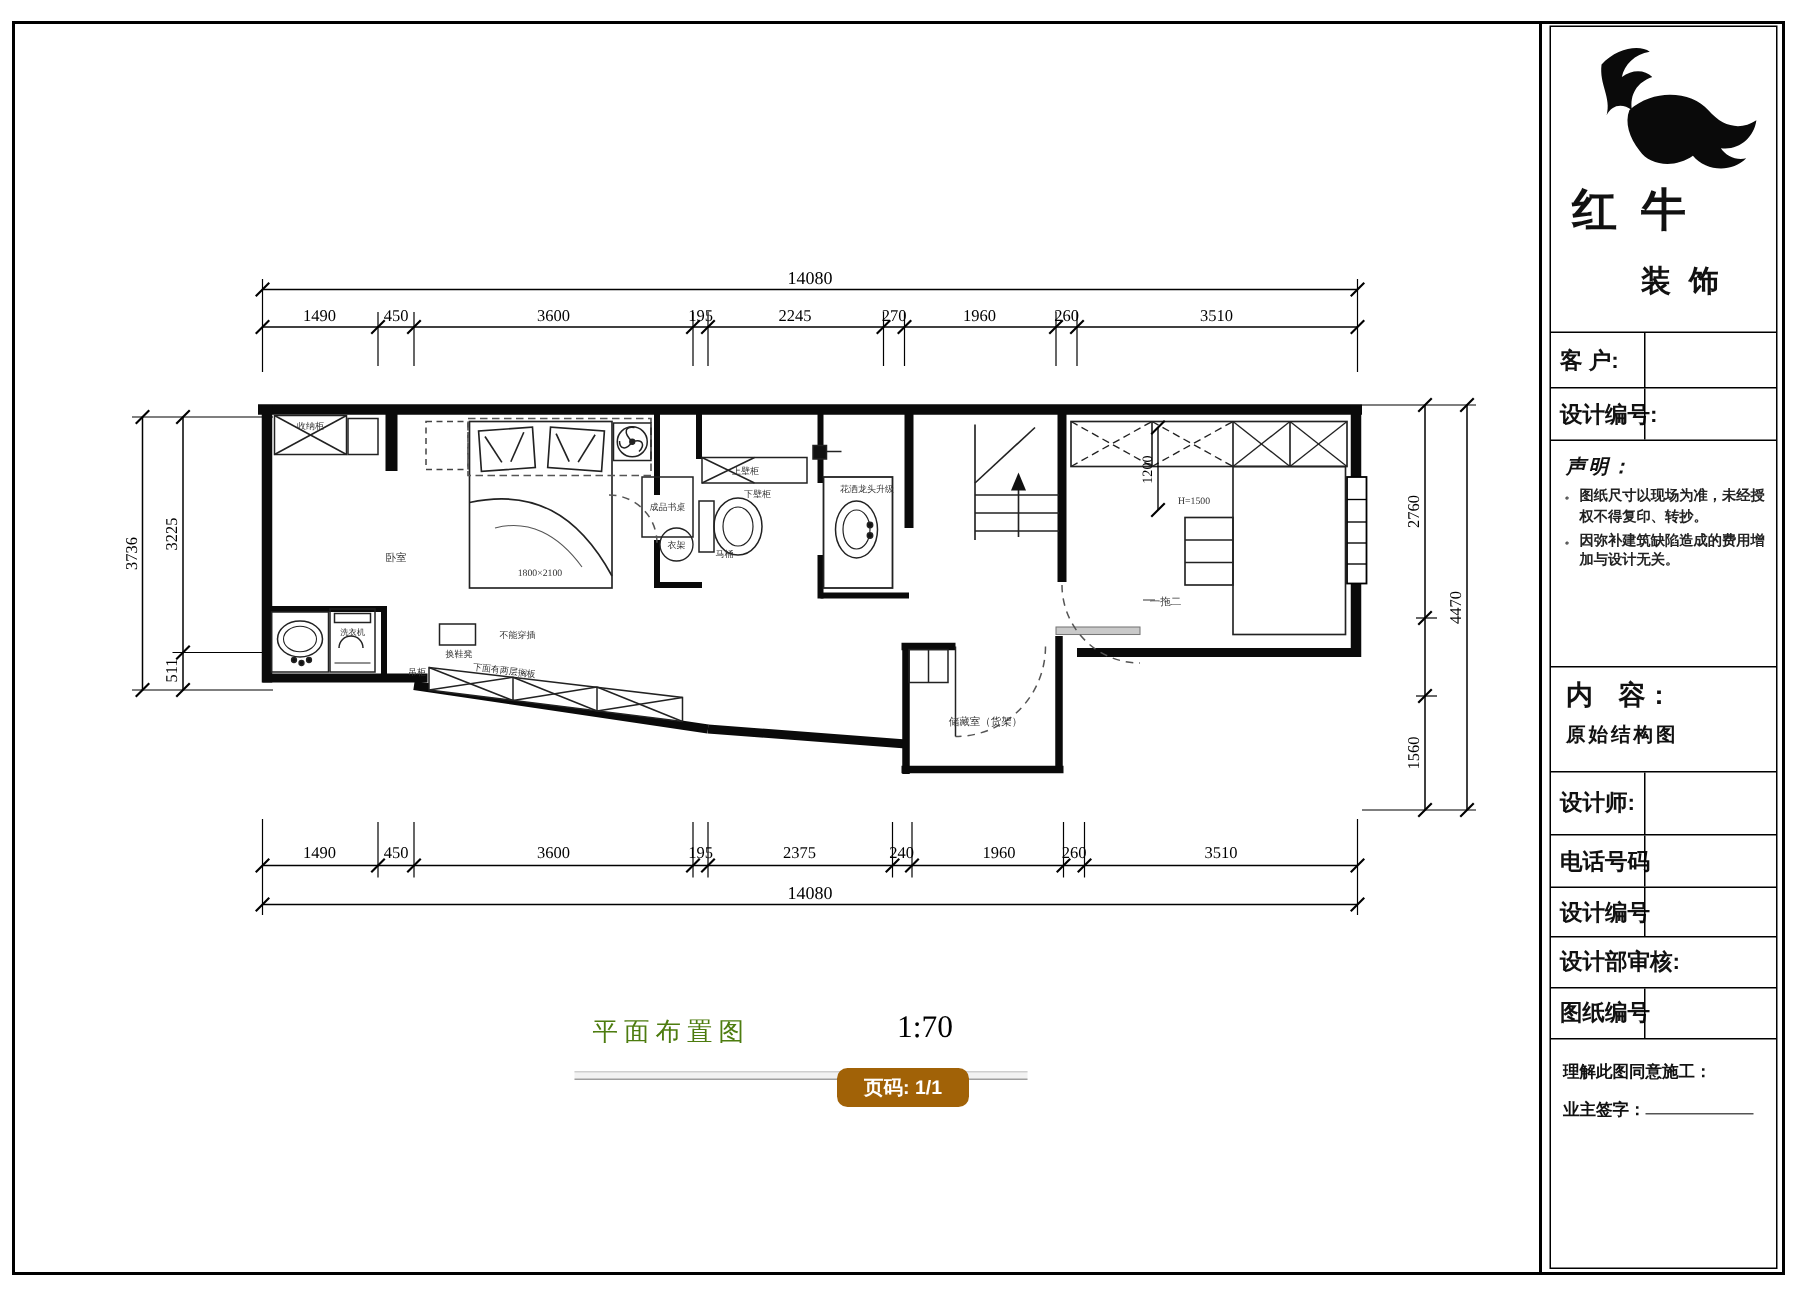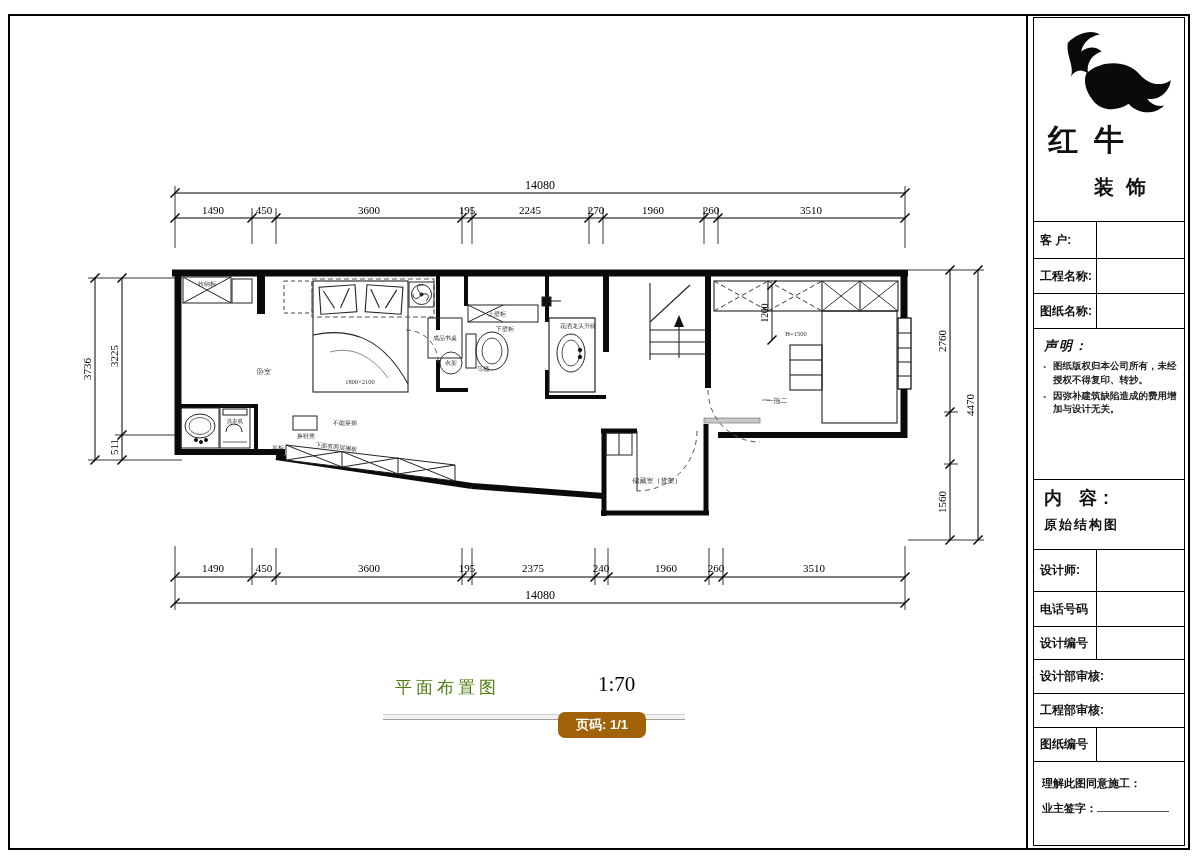--- a/index.html
+++ b/index.html
@@ -12,21 +12,21 @@
   
   .tb{position:absolute;left:1033px;top:17px;width:152px;height:829px;
       border:1px solid #000;box-sizing:border-box;display:flex;flex-direction:column;background:#fff;}
   .tb-logo{height:203px;border-bottom:1px solid #000;position:relative;}
   .tb-logo svg{position:absolute;left:8px;top:8px;}
   .brand1{position:absolute;left:14px;top:102px;width:124px;font-family:"Liberation Serif","DejaVu Serif",serif;
           font-weight:bold;font-size:30px;letter-spacing:16px;white-space:nowrap;}
   .brand2{position:absolute;left:60px;top:156px;font-family:"Liberation Serif","DejaVu Serif",serif;
           font-weight:bold;font-size:20px;letter-spacing:12px;white-space:nowrap;}
   .tb-row{display:flex;border-bottom:1px solid #000;box-sizing:border-box;align-items:center;}
-  .tb-label{width:52px;padding-left:6px;font-size:12px;font-weight:bold;white-space:nowrap;}
+  .tb-label{width:52px;padding-left:6px;font-size:15px;font-weight:bold;white-space:nowrap;}
   .tb-label.wide{width:auto;}
   .tb-cell-line{align-self:stretch;width:1px;background:#000;margin-left:4px;}
   .tb-value{flex:1;}
   .h37{height:37px}.h35{height:35px}.h42{height:42px}.h33{height:33px}.h34{height:34px}
   .tb-statement{height:151px;border-bottom:1px solid #000;box-sizing:border-box;padding:6px 5px 0 8px;}
   .tb-statement h3{margin:2px 0 4px 2px;font-size:13px;letter-spacing:2px;font-style:italic;}
   .tb-statement ul{margin:0;padding:0 0 0 2px;list-style:none;}
   .tb-statement li{font-size:9.5px;line-height:1.45;margin-bottom:2px;position:relative;padding-left:9px;font-weight:bold;color:#222;}
   .tb-statement li::before{content:"。";position:absolute;left:-1px;top:0;font-size:8px;}
   .tb-content{height:70px;border-bottom:1px solid #000;box-sizing:border-box;padding:6px 6px 0 10px;}
@@ -385,34 +385,29 @@
       <div class="brand1">红牛</div>
       <div class="brand2">装饰</div>
     </div>
 
     <div class="tb-row h37">
       <div class="tb-label">客  户:</div>
       <div class="tb-cell-line"></div>
       <div class="tb-value"></div>
     </div>
     <div class="tb-row h35">
-      <div class="tb-label">工程名称:</div>
-      <div class="tb-cell-line"></div>
-      <div class="tb-value"></div>
-    </div>
-    <div class="tb-row h35">
-      <div class="tb-label">图纸名称:</div>
+      <div class="tb-label">设计编号:</div>
       <div class="tb-cell-line"></div>
       <div class="tb-value"></div>
     </div>
 
     <div class="tb-statement">
       <h3>声明：</h3>
       <ul>
-        <li>图纸版权归本公司所有，未经授权不得复印、转抄。</li>
+        <li>图纸尺寸以现场为准，未经授权不得复印、转抄。</li>
         <li>因弥补建筑缺陷造成的费用增加与设计无关。</li>
       </ul>
     </div>
 
     <div class="tb-content">
       <div class="hd">内  容:</div>
       <div class="val">原始结构图</div>
     </div>
 
     <div class="tb-row h42">
@@ -425,23 +420,20 @@
       <div class="tb-cell-line"></div>
       <div class="tb-value"></div>
     </div>
     <div class="tb-row h33">
       <div class="tb-label">设计编号</div>
       <div class="tb-cell-line"></div>
       <div class="tb-value"></div>
     </div>
     <div class="tb-row h34">
       <div class="tb-label wide">设计部审核:</div>
-    </div>
-    <div class="tb-row h34">
-      <div class="tb-label wide">工程部审核:</div>
     </div>
     <div class="tb-row h34">
       <div class="tb-label">图纸编号</div>
       <div class="tb-cell-line"></div>
       <div class="tb-value"></div>
     </div>
 
     <div class="tb-footer">
       <div>理解此图同意施工：</div>
       <div class="line2">

